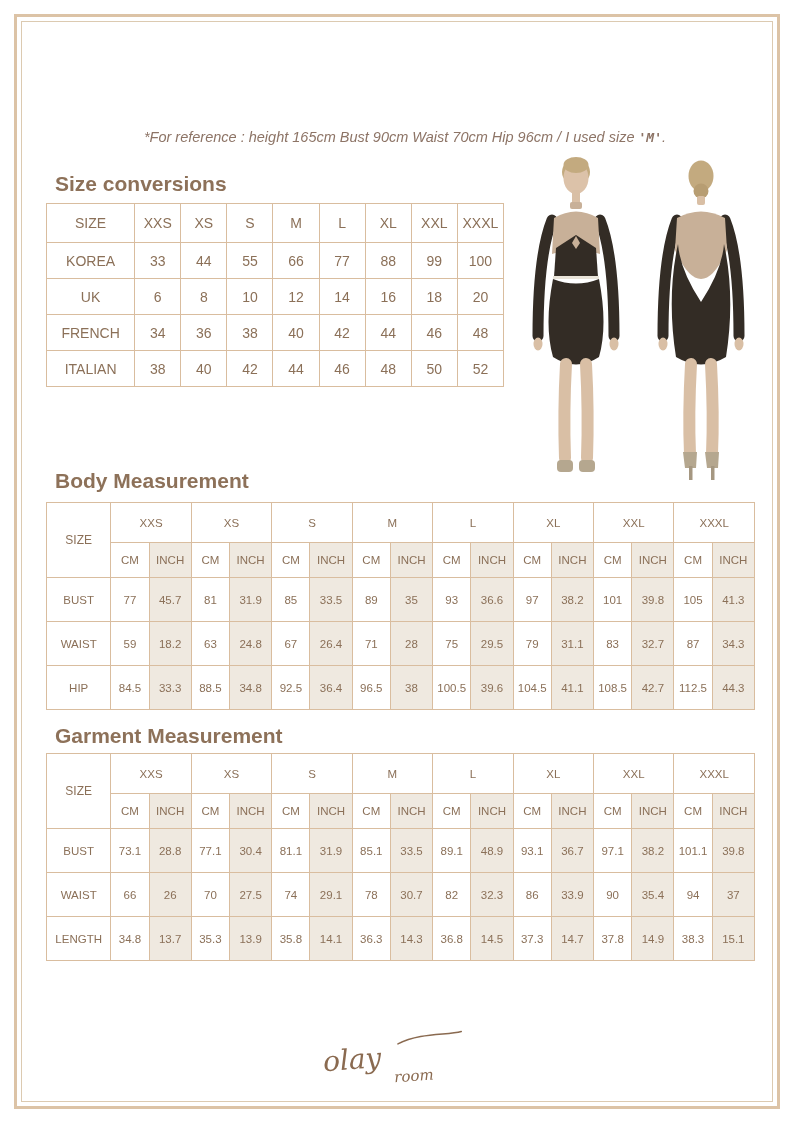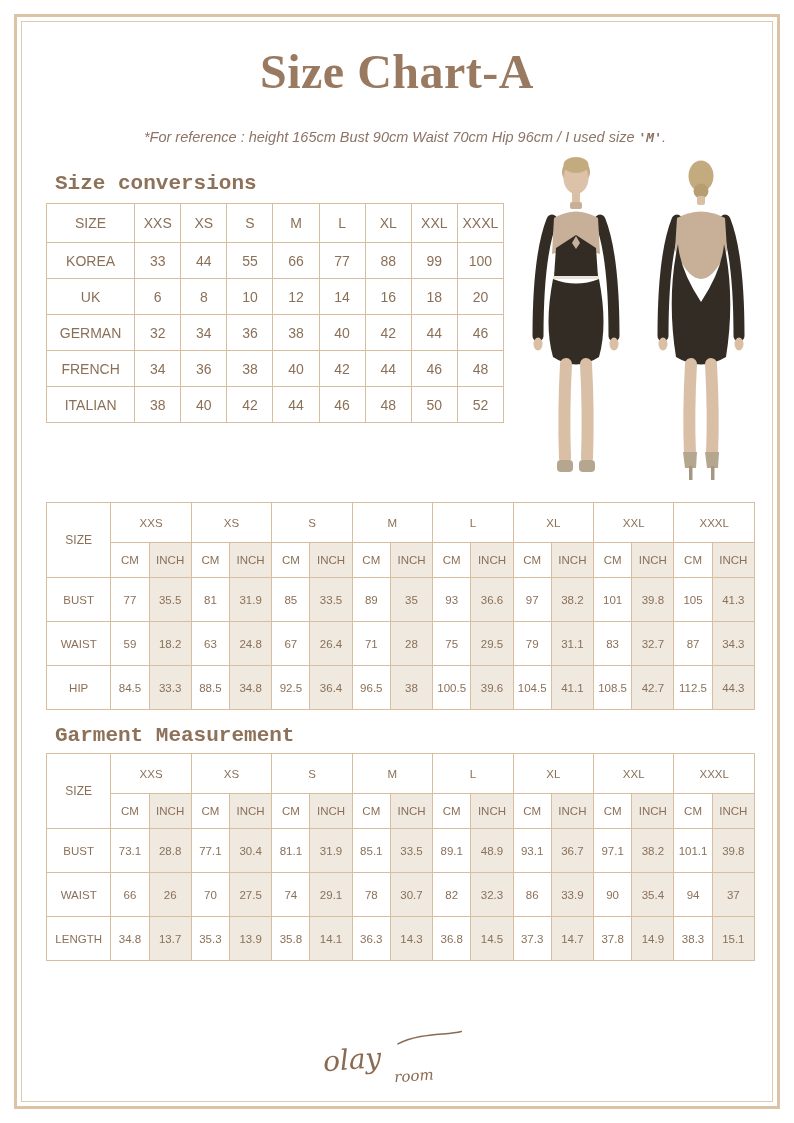--- a/index.html
+++ b/index.html
@@ -11,21 +11,21 @@
   .frame-inner { position:absolute; top:21px; left:21px; right:21px; bottom:21px;
                  border:1px solid #dccab1; pointer-events:none; }
 
   .title { position:absolute; top:44px; left:0; width:100%; text-align:center; margin:0;
            font-family:"Liberation Serif", serif; font-weight:bold; font-size:48px;
            color:#997a61; letter-spacing:0.5px; }
   .subtitle { position:absolute; top:121px; left:0; width:100%; text-align:center; margin:8px;
               font-size:14.5px; color:#8d7466;font-style:italic; }
   .ref-size { font-weight:bold; font-family:"DejaVu Sans Mono", monospace; font-size:13px; }
 
-  .section-heading { position:absolute; margin:0; font-family:Liberation Mono, monospace;
+  .section-heading { position:absolute; margin:0; font-family:Liberation Sans, sans-serif;
                      font-weight:bold; font-size:21px; color:#8d7159; }
   .h-conv    { left:55px; top:172px; }
   .h-body    { left:55px; top:469px; }
   .h-garment { left:55px; top:724px; }
 
   table { border-collapse:collapse; table-layout:fixed; position:absolute; color:#8b7058; }
   th, td { border:1px solid #d9bd9f; text-align:center; vertical-align:middle;
            font-weight:normal; padding:0; overflow:hidden; }
 
   .conv-table { left:46px; top:203px; width:458px; font-size:14px; }
@@ -47,21 +47,20 @@
                display:flex; justify-content:center; }
   .signature svg text { font-family:"DejaVu Serif", serif; font-style:italic; fill:#8a6a50; }
 </style>
 </head>
 <body>
 
 <div class="page">
   <div class="frame-outer"></div>
   <div class="frame-inner"></div>
 
-  <h1 class="title">Size Chart-A</h1>
 
   <p class="subtitle"><span>*For reference : height 165cm Bust 90cm Waist 70cm Hip 96cm / I used size </span><span class="ref-size">'M'</span><span>.</span></p>
 
   <h2 class="section-heading h-conv">Size conversions</h2>
   <table class="conv-table">
       <colgroup>
         <col style="width: 88px;">
         <col style="width: 46px;">
         <col style="width: 46px;">
         <col style="width: 46px;">
@@ -99,31 +98,20 @@
         <tr>
           <th>UK</th>
           <td>6</td>
           <td>8</td>
           <td>10</td>
           <td>12</td>
           <td>14</td>
           <td>16</td>
           <td>18</td>
           <td>20</td>
-        </tr>
-        <tr>
-          <th>GERMAN</th>
-          <td>32</td>
-          <td>34</td>
-          <td>36</td>
-          <td>38</td>
-          <td>40</td>
-          <td>42</td>
-          <td>44</td>
-          <td>46</td>
         </tr>
         <tr>
           <th>FRENCH</th>
           <td>34</td>
           <td>36</td>
           <td>38</td>
           <td>40</td>
           <td>42</td>
           <td>44</td>
           <td>46</td>
@@ -180,20 +168,21 @@
         <path d="M177,214 C175,250 175,282 176,304" stroke="#d9bfa5" stroke-width="12" stroke-linecap="round" fill="none"></path>
         <path d="M197,214 C199,250 199,282 198,304" stroke="#d9bfa5" stroke-width="12" stroke-linecap="round" fill="none"></path>
         <path d="M169,302 L183,302 L182,318 L171,318 Z" fill="#b5a78f"></path>
         <rect x="175" y="316" width="3.5" height="14" fill="#a59781"></rect>
         <path d="M191,302 L205,302 L204,318 L193,318 Z" fill="#b5a78f"></path>
         <rect x="197" y="316" width="3.5" height="14" fill="#a59781"></rect>
       </g>
     </svg>
   </div>
 
+  <h2 class="section-heading h-body">Body Measurement</h2>
   <table class="measure-table body-table">
       <colgroup>
         <col style="width: 64px;">
         <col style="width: 38px;">
         <col style="width: 42px;">
         <col style="width: 38px;">
         <col style="width: 42px;">
         <col style="width: 38px;">
         <col style="width: 42px;">
         <col style="width: 38px;">
@@ -235,21 +224,21 @@
           <th>CM</th>
           <th class="beige">INCH</th>
           <th>CM</th>
           <th class="beige">INCH</th>
         </tr>
       </thead>
       <tbody>
         <tr>
           <th>BUST</th>
           <td>77</td>
-          <td class="beige">35.5</td>
+          <td class="beige">45.7</td>
           <td>81</td>
           <td class="beige">31.9</td>
           <td>85</td>
           <td class="beige">33.5</td>
           <td>89</td>
           <td class="beige">35</td>
           <td>93</td>
           <td class="beige">36.6</td>
           <td>97</td>
           <td class="beige">38.2</td>

